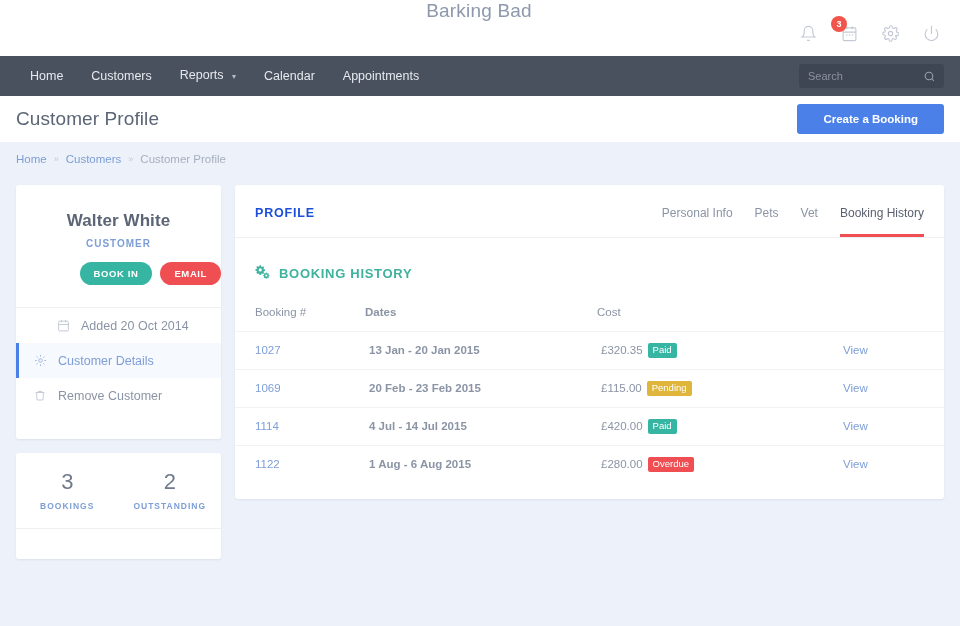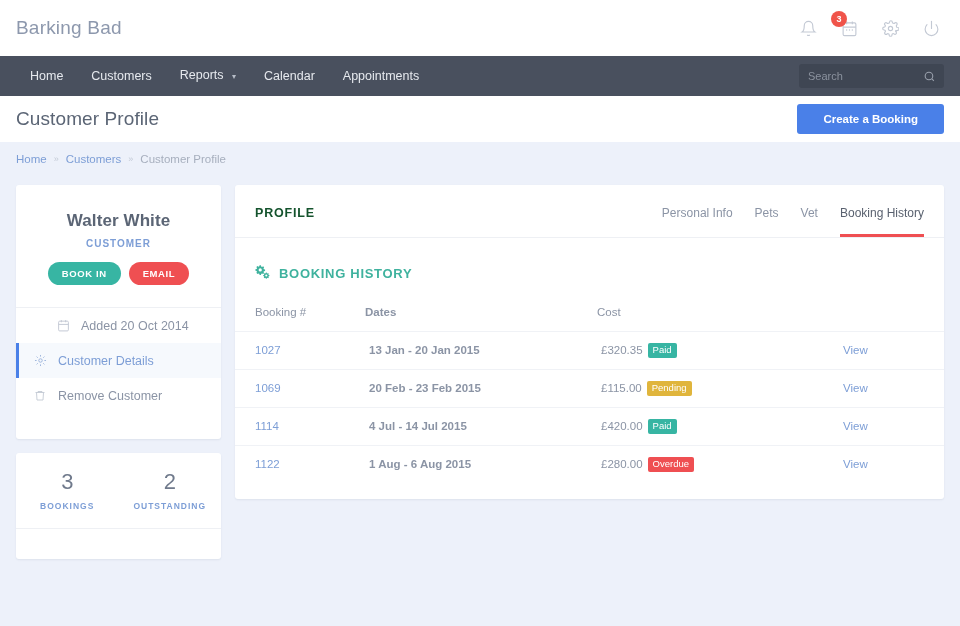--- a/index.html
+++ b/index.html
@@ -9,20 +9,21 @@
     font-family: "Liberation Sans", sans-serif;
     -webkit-font-smoothing: antialiased;
     overflow: hidden;
   }
 
   
   .topbar {
     height: 56px; background: #ffffff;
     display: flex; align-items: center;
     padding: 0 18px 0 16px;
+    flex-direction: column;
   }
   .brand {
     font-size: 19px; color: #8d98ad; font-weight: 400; letter-spacing: .2px;
   }
   .top-icons { margin-left: auto; display: flex; align-items: center; gap: 19px; }
   .ticon { position: relative; width: 22px; height: 22px; display:flex; align-items:center; justify-content:center; cursor:pointer; }
   .ticon svg { display:block; }
   .badge {
     position: absolute; top: -6px; left: -7px;
     width: 16px; height: 16px; border-radius: 50%;
@@ -92,21 +93,21 @@
   
   .prof { padding: 26px 0 0 0; }
   .prof-name {
     text-align: center; font-size: 17px; color: #5b6575; font-weight: bold;
     letter-spacing: .1px;
   }
   .prof-role {
     text-align: center; font-size: 10px; color: #7d9ed6; font-weight: bold;
     letter-spacing: 1px; margin-top: 7px;
   }
-  .prof-btns { display: flex; justify-content: center; gap: 8px; margin: 13px 0 22px; }
+  .prof-btns { display: flex; justify-content: flex-end; gap: 8px; margin: 13px 0 22px; }
   .pill {
     border: none; border-radius: 12px; color: #fff;
     font-size: 9.5px; font-weight: bold; letter-spacing: .6px;
     padding: 6px 14px; cursor: pointer;
     font-family: "Liberation Sans", sans-serif;
   }
   .pill.teal { background: #37b5a3; }
   .pill.red  { background: #ef4f52; }
 
   .plist { border-top: 1px solid #eef0f4; }
@@ -133,21 +134,21 @@
   }
   .stats-foot { margin-top: 17px; border-top: 1px solid #eef0f4; height: 31px; }
 
   
   .panel { min-height: 314px; }
   .panel-head {
     display: flex; align-items: flex-end; justify-content: space-between;
     padding: 21px 20px 0 20px; border-bottom: 1px solid #eef0f4;
   }
   .panel-title {
-    font-size: 12.5px; font-weight: bold; color: #14532d; letter-spacing: .8px;
+    font-size: 12.5px; font-weight: bold; color: #1d4ed8; letter-spacing: .8px;
     padding-bottom: 17px;
   }
   .tabs { display: flex; gap: 22px; }
   .tab {
     font-size: 12px; color: #8b94a5; padding-bottom: 14px;
     border-bottom: 3px solid transparent; cursor: pointer; white-space: nowrap;
   }
   .tab.active { color: #59616f; border-bottom-color: #ef4f52; }
 
   .sect-title {

